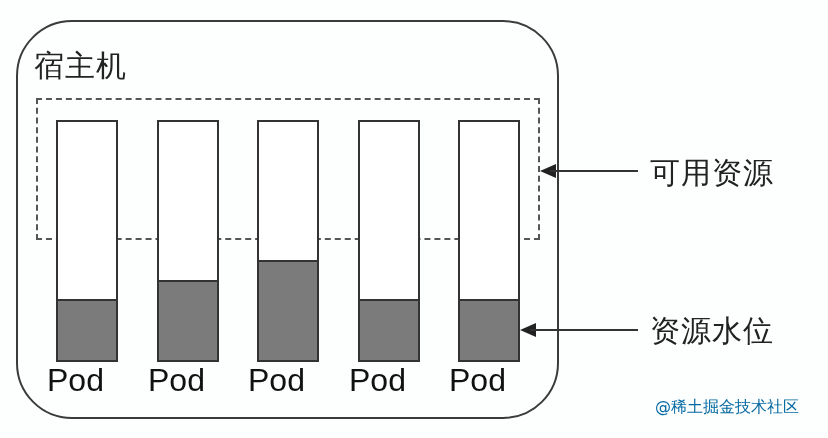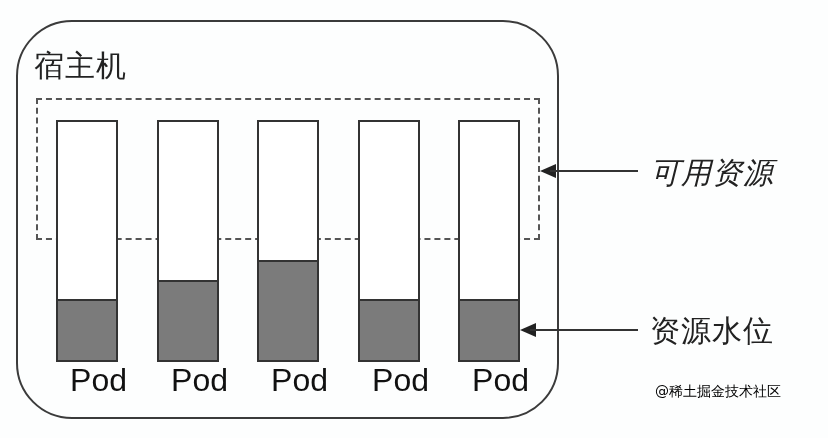--- a/index.html
+++ b/index.html
@@ -26,37 +26,37 @@
     }
     .pod {
       position: absolute; top: 120px; width: 62px; height: 242px;
       border: 2px solid #333; box-sizing: border-box; background: #fff;
     }
     .pod-fill {
       position: absolute; left: 0; right: 0; bottom: 0;
       background: #7b7b7b; border-top: 2px solid #333;
     }
     .pod-label {
-      position: absolute; top: 362px; width: 80px; text-align: right;
+      position: absolute; top: 362px; width: 80px; text-align: left;
       font-family: "Liberation Sans", sans-serif; font-size: 32px; color: #111;
     }
     .arrow-line {
       position: absolute; height: 2px; background: #333;
     }
     .arrow-head {
       position: absolute; width: 0; height: 0;
       border-top: 7px solid transparent; border-bottom: 7px solid transparent;
       border-right: 16px solid #222;
     }
     .side-label {
       position: absolute; font-size: 30px; color: #222; letter-spacing: 1px;
     }
     .watermark {
-      position: absolute; left: 655px; top: 383px;
-      font-size: 14px; color: #000000;
+      position: absolute; left: 655px; top: 397px;
+      font-size: 16px; color: #0369a1;
     }
   </style>
 </head>
 <body>
 
 <div class="host"></div>
 <div class="host-title">宿主机</div>
 
 <div class="avail-box"></div>
 
@@ -80,19 +80,19 @@
 </div>
 <div class="pod-label" style="left:349px;">Pod</div>
 
 <div class="pod" style="left:458px;">
   <div class="pod-fill" style="height:59px;"></div>
 </div>
 <div class="pod-label" style="left:449px;">Pod</div>
 
 <div class="arrow-head" style="left:540px; top:164px;"></div>
 <div class="arrow-line" style="left:550px; top:170px; width:88px;"></div>
-<div class="side-label" style="left:650px; top:153px;font-style:italic;">可用资源</div>
+<div class="side-label" style="left:650px; top:153px;">可用资源</div>
 
 <div class="arrow-head" style="left:520px; top:323px;"></div>
 <div class="arrow-line" style="left:530px; top:329px; width:108px;"></div>
 <div class="side-label" style="left:650px; top:311px;">资源水位</div>
 
 <div class="watermark">@稀土掘金技术社区</div>
 
 </body></html>

